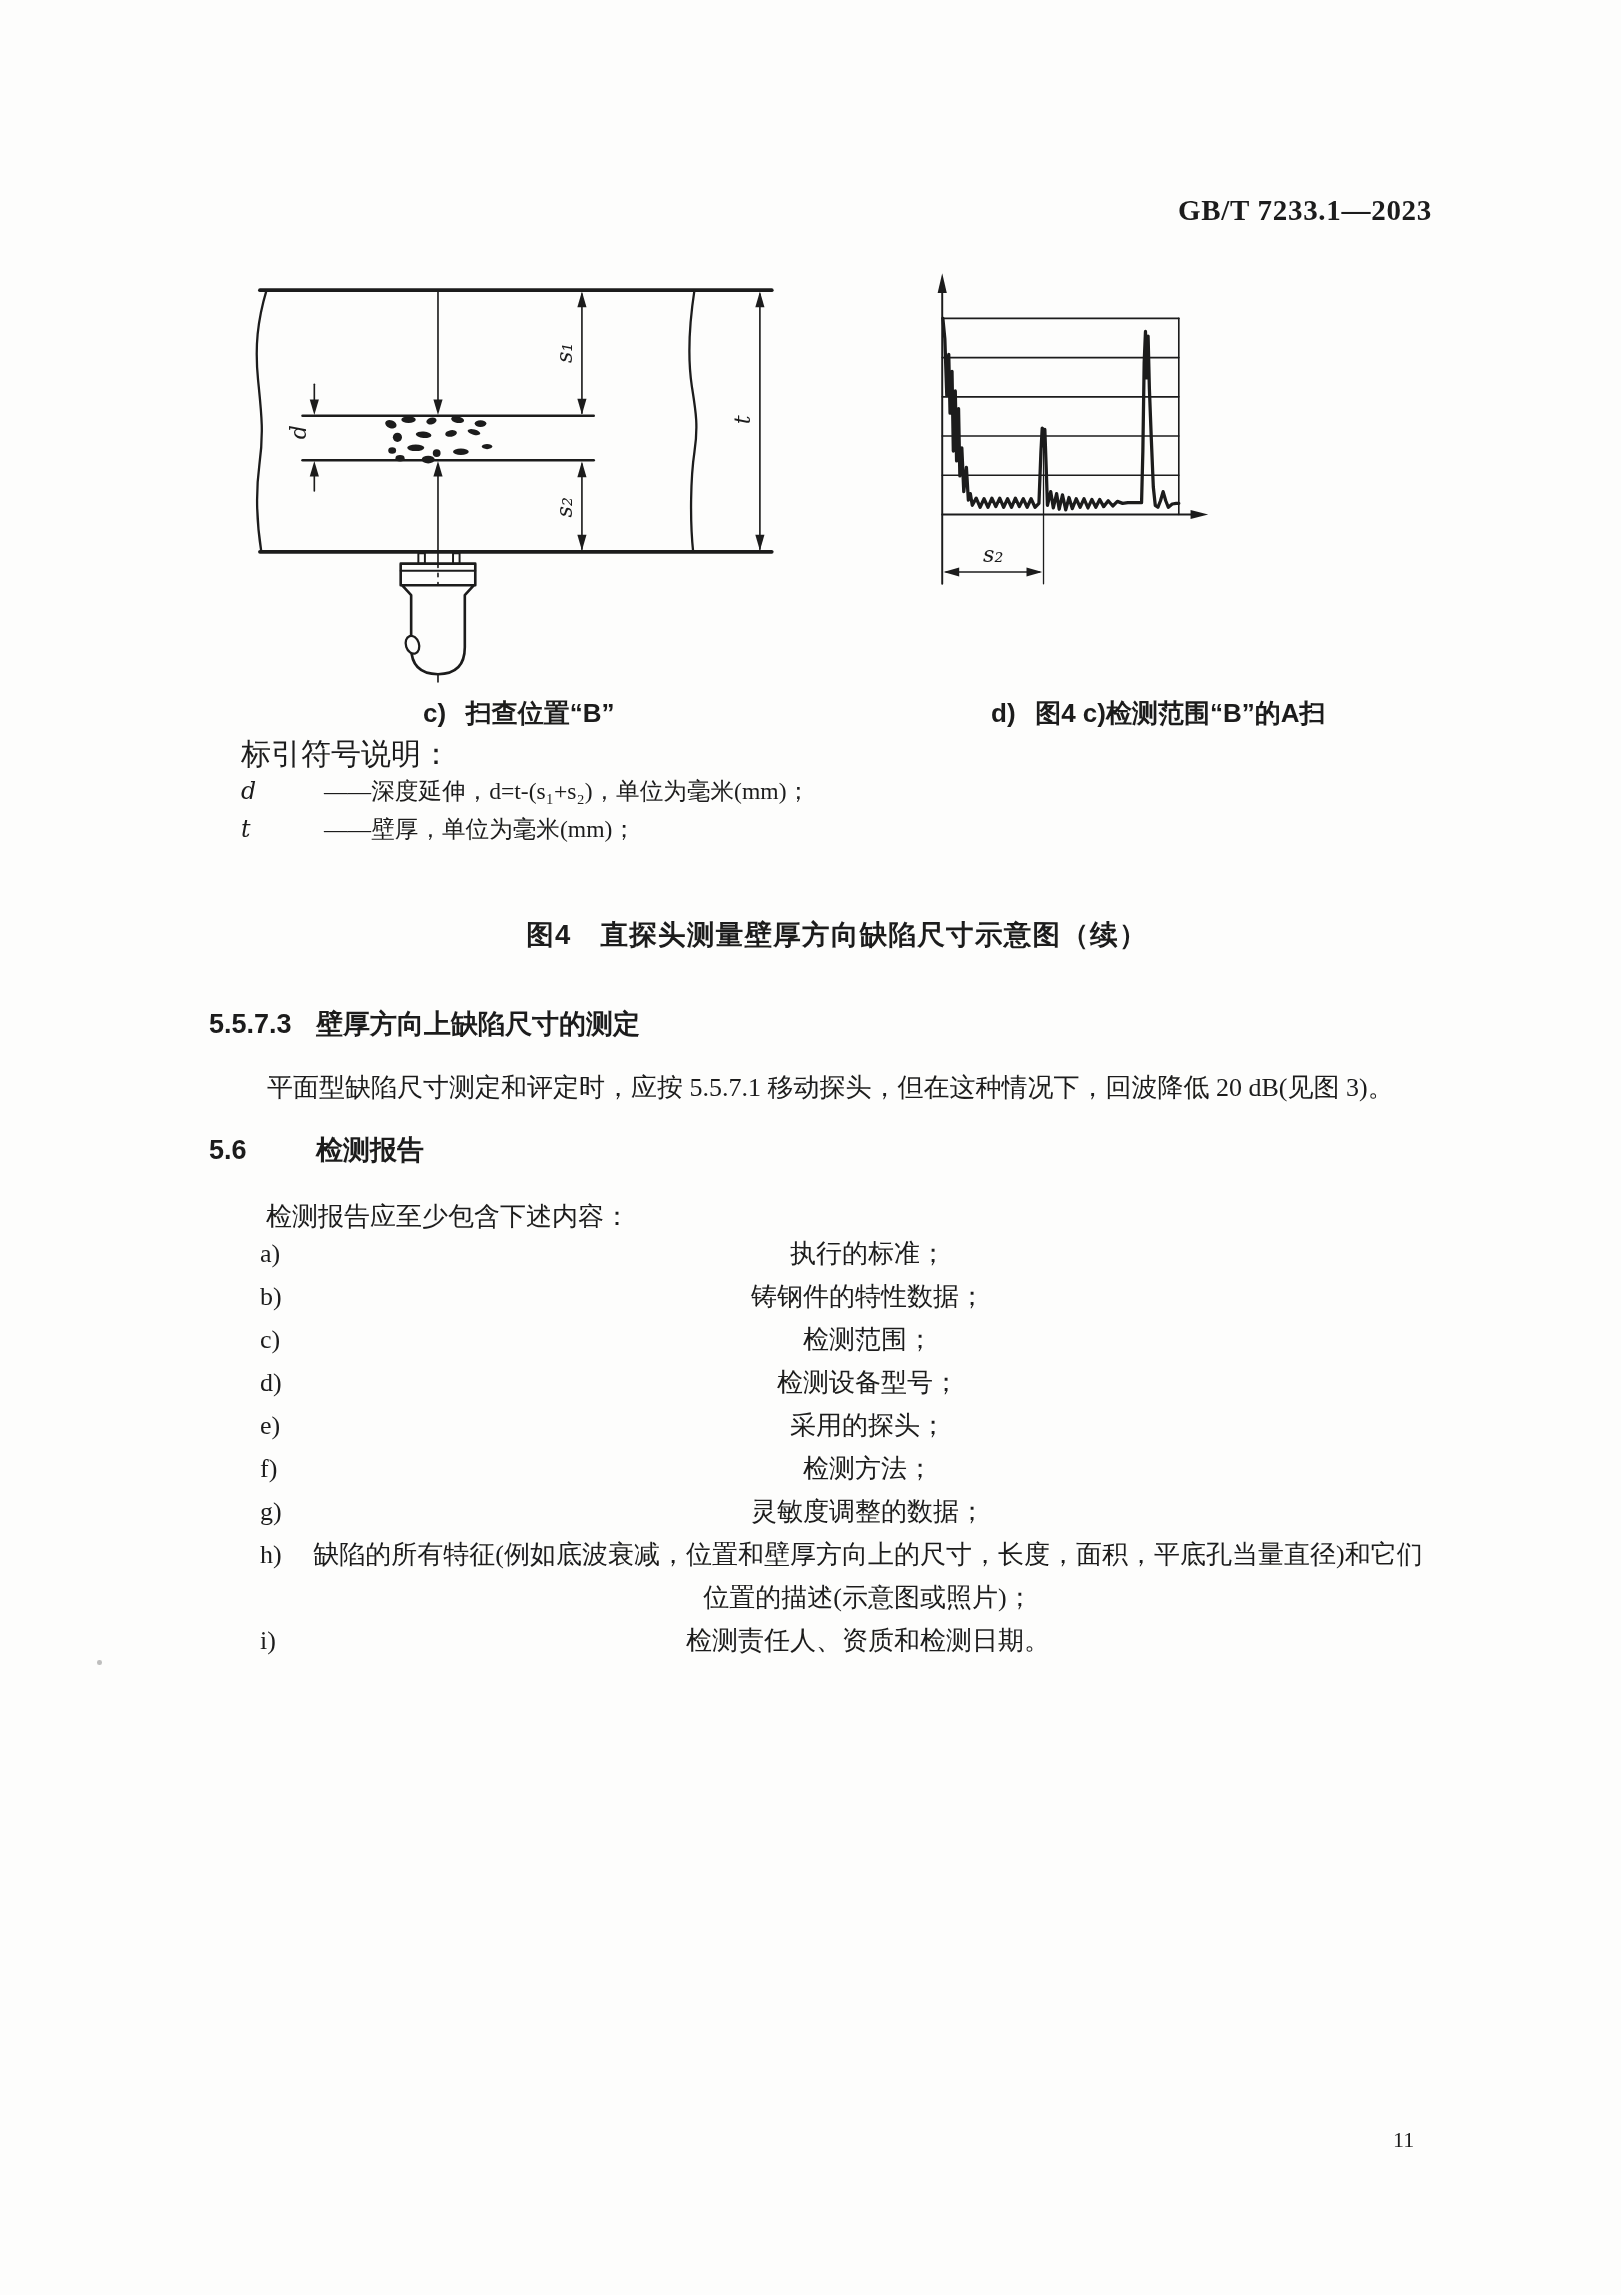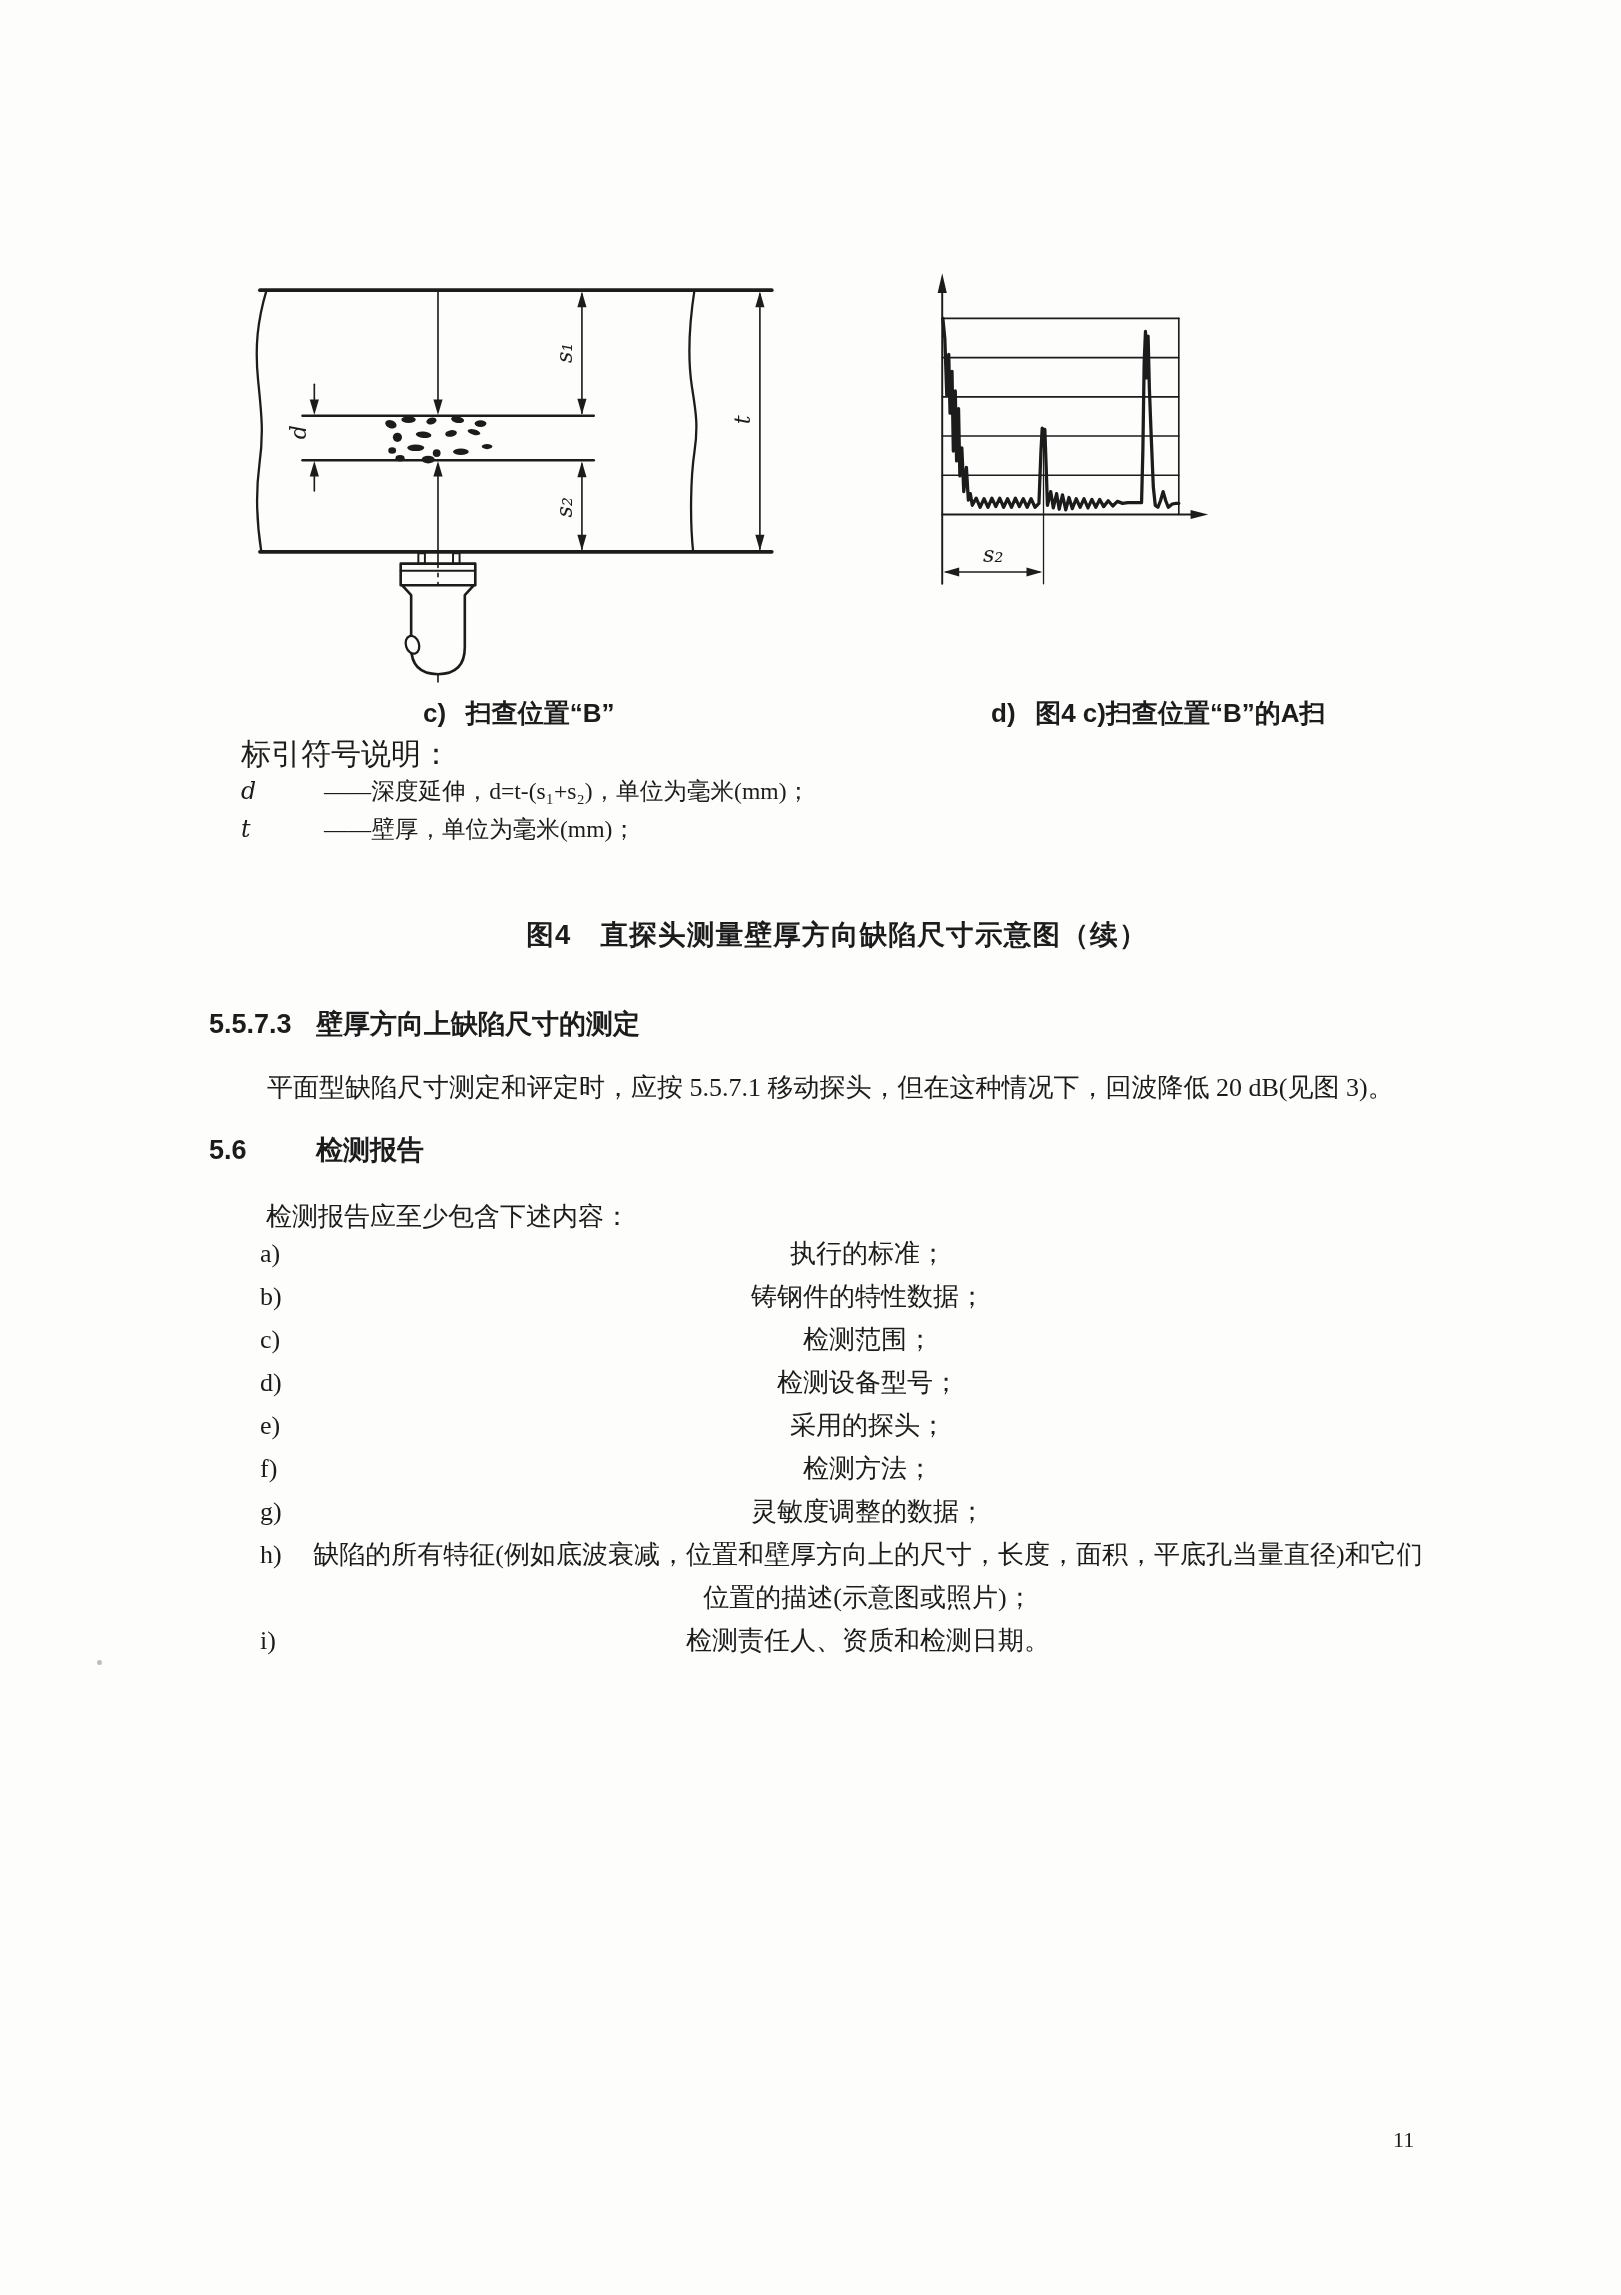--- a/index.html
+++ b/index.html
@@ -51,20 +51,21 @@
     background:#8a8a8a; opacity:.55;}
   svg{display:block; overflow:visible;}
   svg text{font-family:"DejaVu Serif","Liberation Serif",serif; font-style:italic;
     font-size:34px; fill:#1c1c1c;}
 </style>
 </head>
 <body>
 
 <div class="page">
 
+  <div class="abs std-header">GB/T 7233.1—2023</div>
 
   <svg class="abs" style="left:222px; top:262px;" width="589" height="458" viewBox="0 0 900 700" stroke="#1c1c1c" fill="none" stroke-linecap="round" stroke-linejoin="round">
 
     <line x1="58" y1="43" x2="840" y2="43" stroke-width="6"></line>
     <line x1="58" y1="443" x2="840" y2="443" stroke-width="6"></line>
     <path stroke-width="3.5" d="M68,43 C54,90 50,130 55,180 C60,230 64,260 57,310 C51,355 54,405 60,443"></path>
     <path stroke-width="3.5" d="M722,43 C714,95 712,150 718,190 C724,228 728,250 722,290 C716,330 715,395 720,443"></path>
 
     <line x1="123" y1="235" x2="568" y2="235" stroke-width="4"></line>
     <line x1="123" y1="303" x2="568" y2="303" stroke-width="4"></line>
@@ -173,21 +174,21 @@
       <polygon points="42,485 66,478 66,492" fill="#1c1c1c" stroke="none"></polygon>
       <polygon points="193,485 169,478 169,492" fill="#1c1c1c" stroke="none"></polygon>
     </g>
     <text x="118" y="470" text-anchor="middle" stroke="none" fill="#1c1c1c">s₂</text>
   </svg>
 
   <div class="abs caption caption-c">
     <span class="cap-letter">c)</span><span class="cap-text">扫查位置“B”</span>
   </div>
   <div class="abs caption caption-d">
-    <span class="cap-letter">d)</span><span class="cap-text">图4 c)扫查位置“B”的A扫</span>
+    <span class="cap-letter">d)</span><span class="cap-text">图4 c)检测范围“B”的A扫</span>
   </div>
 
   <div class="abs legend-title">标引符号说明：</div>
   <div class="abs legend-row" style="top:776px">
     <span class="sym">d</span>
     <span class="desc">——深度延伸，d=t-(s₁+s₂)，单位为毫米(mm)；</span>
   </div>
   <div class="abs legend-row" style="top:814px">
     <span class="sym">t</span>
     <span class="desc">——壁厚，单位为毫米(mm)；</span>

